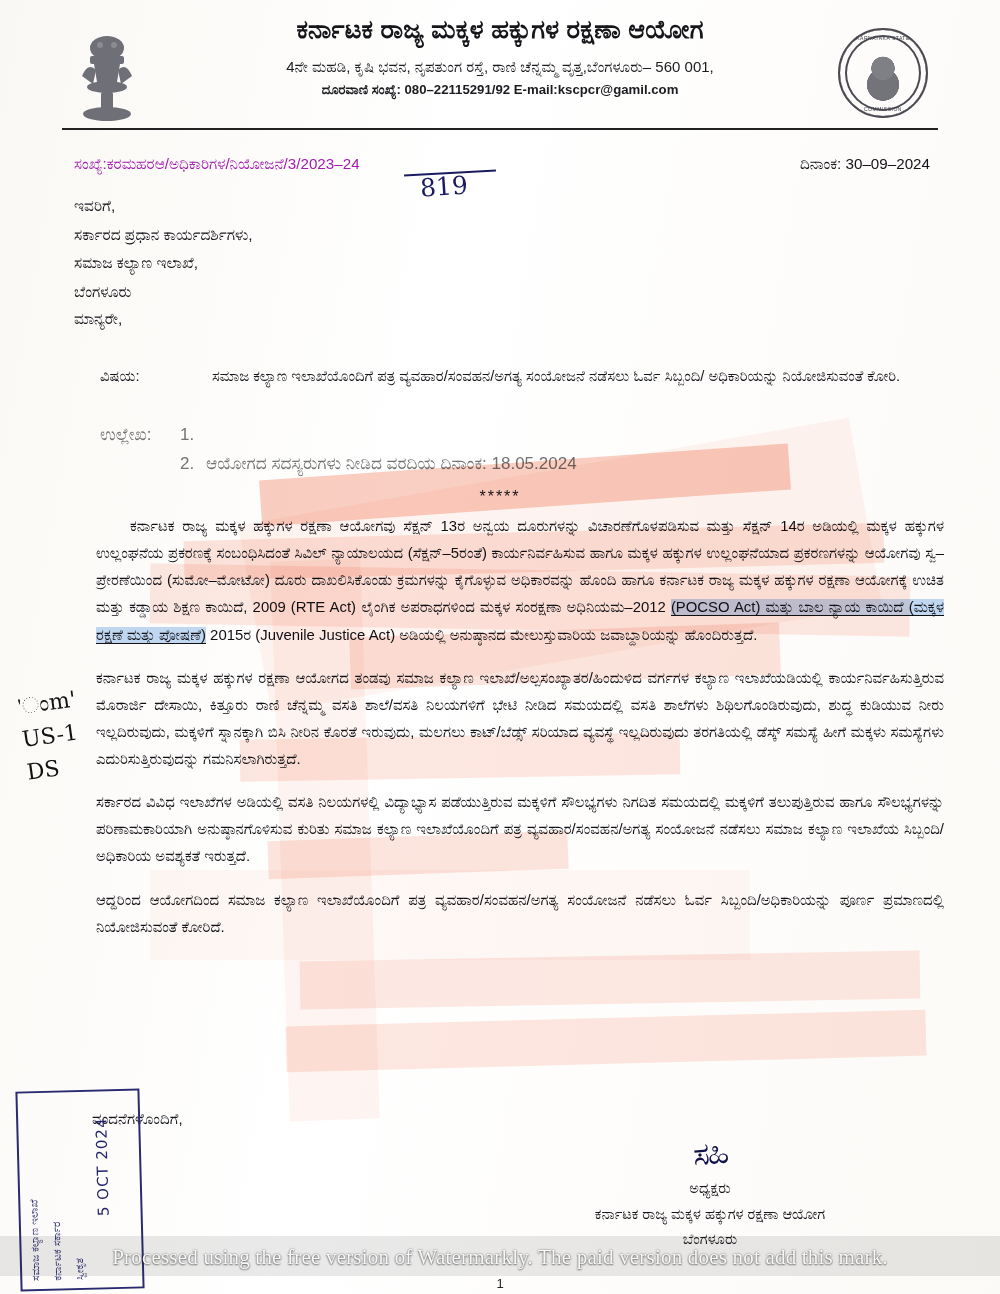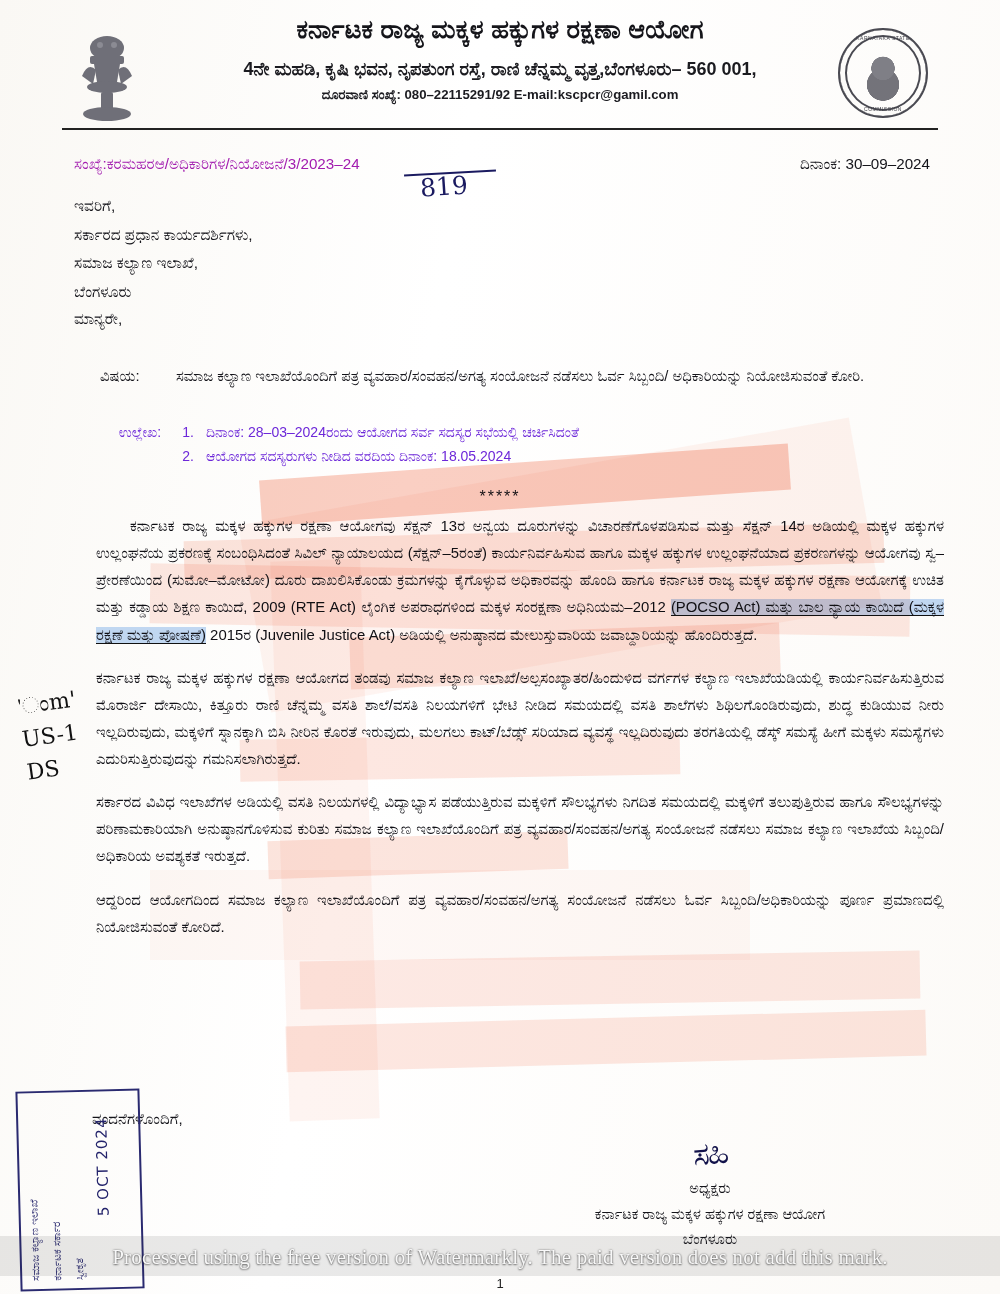--- a/index.html
+++ b/index.html
@@ -71,22 +71,22 @@
   .seal-text-top { top: 5px; }
   .seal-text-bottom { bottom: 4px; }
   .org-title {
     font-size: 25.5px;
     font-weight: bold;
     color: #15151a;
     letter-spacing: .2px;
     line-height: 1.25;
   }
   .org-addr {
-    font-size: 18px;
-    font-weight: bold;
+    font-size: 15px;
+    font-weight: normal;
     color: #1b1b20;
     margin-top: 9px;
     line-height: 1.6;
   }
   .org-contact {
     font-size: 13.2px;
     font-weight: bold;
     color: #1b1b20;
     line-height: 1.6;
   }
@@ -157,32 +157,31 @@
     color: #14141a;
     line-height: 1.62;
   }
   .subject-label {
     position: absolute;
     left: 0;
     top: 0;
     width: 80px;
   }
   .subject-text {
-    margin-left: 76px;
+    margin-left: 112px;
     text-align: justify;
   }
   .ref-row {
     position: absolute;
     left: 100px;
     top: 421px;
     width: 840px;
-    font-size: 14px;
-    color: #6d28d9;
+    font-size: 17px;
+    color: #737373;
     line-height: 1.7;
-    text-align: center;
   }
   .ref-label {
     position: absolute;
     left: 0;
     top: 0;
     width: 80px;
   }
   .ref-items {
     margin-left: 80px;
   }
@@ -391,21 +390,20 @@
   <div class="subject-row">
     <div class="subject-label">ವಿಷಯ:</div>
     <div class="subject-text">ಸಮಾಜ ಕಲ್ಯಾಣ ಇಲಾಖೆಯೊಂದಿಗೆ ಪತ್ರ ವ್ಯವಹಾರ/ಸಂವಹನ/ಅಗತ್ಯ ಸಂಯೋಜನೆ ನಡೆಸಲು ಓರ್ವ ಸಿಬ್ಬಂದಿ/ ಅಧಿಕಾರಿಯನ್ನು ನಿಯೋಜಿಸುವಂತೆ ಕೋರಿ.</div>
   </div>
 
   <div class="ref-row">
     <div class="ref-label">ಉಲ್ಲೇಖ:</div>
     <div class="ref-items">
       <div class="item">
         <span class="num">1.</span>
-        <span>ದಿನಾಂಕ: 28–03–2024ರಂದು ಆಯೋಗದ ಸರ್ವ ಸದಸ್ಯರ ಸಭೆಯಲ್ಲಿ ಚರ್ಚಿಸಿದಂತೆ</span>
       </div>
       <div class="item">
         <span class="num">2.</span>
         <span>ಆಯೋಗದ ಸದಸ್ಯರುಗಳು ನೀಡಿದ ವರದಿಯ ದಿನಾಂಕ: 18.05.2024</span>
       </div>
     </div>
   </div>
 
   <div class="stars">*****</div>
 

